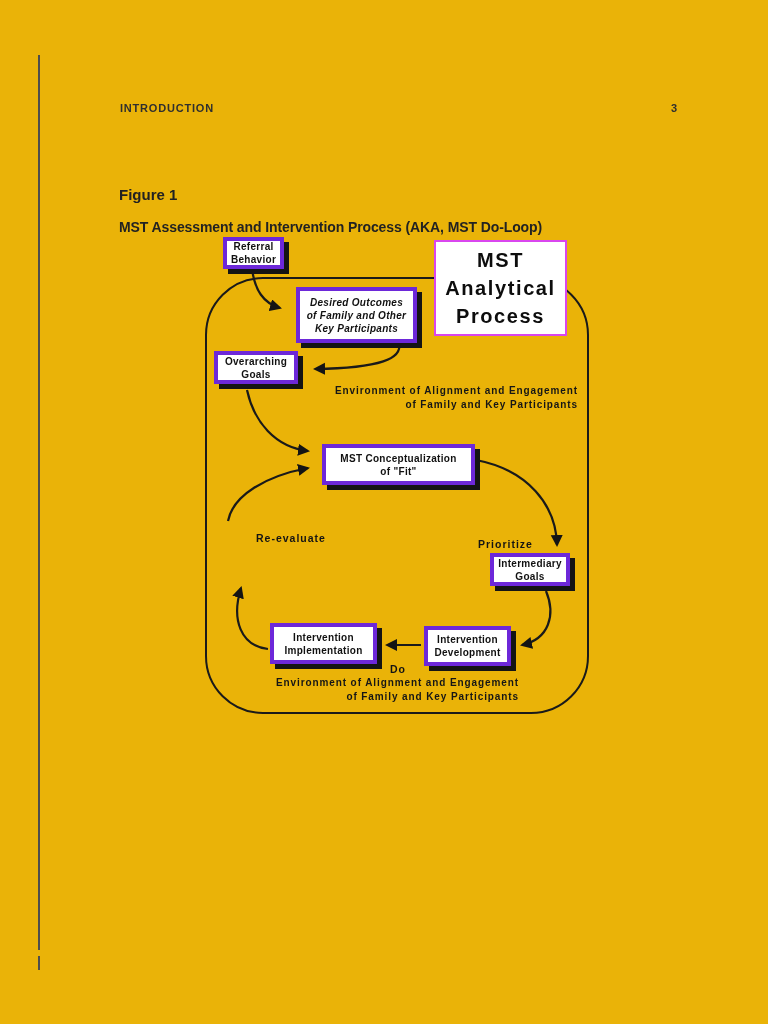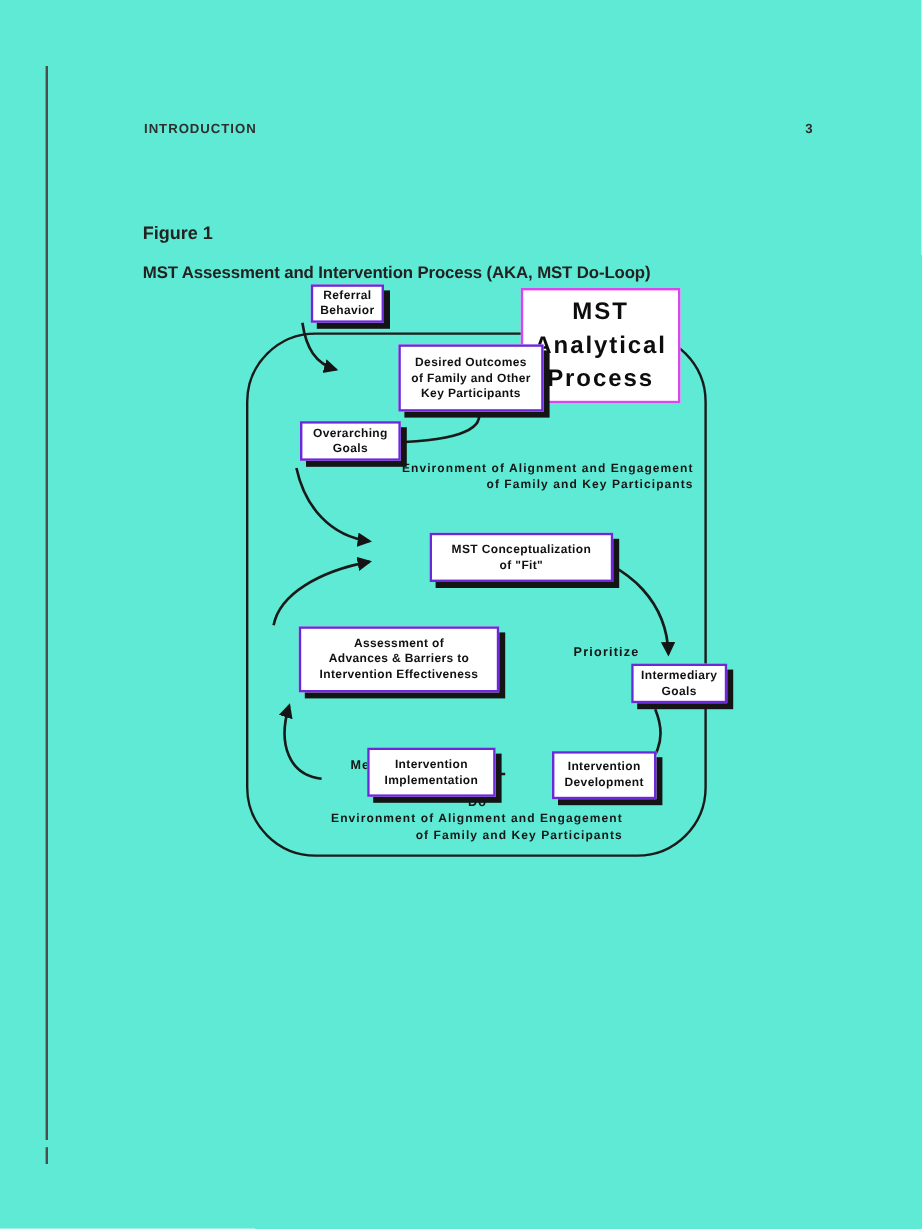--- a/index.html
+++ b/index.html
@@ -1,18 +1,18 @@
 <!DOCTYPE html>
 <html><head>
 <meta charset="utf-8">
 <style>
   * { margin:0; padding:0; box-sizing:border-box; }
   html,body { width:768px; height:1024px; background:#fff; overflow:hidden; }
   .page {
-    position:relative; width:768px; height:1024px; background:#5eead4;
+    position:relative; width:768px; height:1024px; background:#eab308;
     font-family:"Liberation Sans", sans-serif; color:#1c1c1c;
   }
   .scan-line { position:absolute; left:38px; width:1.5px; background:#4d4d4d; }
   .scan-line.seg1 { top:55px; height:895px; }
   .scan-line.seg2 { top:956px; height:14px; }
 
   .running-header {
     position:absolute; top:102px; left:120px; right:90px;
     display:flex; justify-content:space-between;
     font-size:11px; font-weight:bold; letter-spacing:0.8px; color:#2f2f2f;
@@ -29,27 +29,27 @@
   .diagram { position:absolute; inset:0; }
 
   .loop-boundary {
     position:absolute; left:205px; top:277px; width:384px; height:437px;
     border:2.5px solid #1a1a1a; border-radius:58px; z-index:1; background:transparent;
   }
   svg.arrows { position:absolute; left:0; top:0; z-index:2; pointer-events:none; }
 
   .node {
     position:absolute; z-index:3; background:#fff;
-    border:2px solid #6d28d9; box-shadow:5px 5px 0 #141414;
+    border:4px solid #6d28d9; box-shadow:5px 5px 0 #141414;
     display:flex; align-items:center; justify-content:center;
     text-align:center; font-weight:bold; font-size:10px;
-    letter-spacing:0.3px; line-height:1.3; white-space:pre-line; color:#111;margin-left:36px;
+    letter-spacing:0.3px; line-height:1.3; white-space:pre-line; color:#111;
   }
   .node.referral       { left:223px; top:237px; width:61px;  height:32px; }
-  .node.desired        { left:296px; top:287px; width:121px; height:56px; }
+  .node.desired        { left:296px; top:287px; width:121px; height:56px;font-style:italic; }
   .node.overarching    { left:214px; top:351px; width:84px;  height:33px; }
   .node.conceptual     { left:322px; top:444px; width:153px; height:41px; }
   .node.assessment     { left:213px; top:522px; width:167px; height:55px; }
   .node.intermediary   { left:490px; top:553px; width:80px;  height:33px; }
   .node.implementation { left:270px; top:623px; width:107px; height:41px; }
   .node.development    { left:424px; top:626px; width:87px;  height:40px; }
 
   .analytical {
     position:absolute; z-index:3; left:434px; top:240px; width:133px; height:96px;
     background:#fff; border:2px solid #d946ef;
@@ -129,23 +129,20 @@
     <div class="env-label top">Environment of Alignment and Engagement
 of Family and Key Participants</div>
 
     <div class="node conceptual">MST Conceptualization
 of "Fit"</div>
 
     <div class="arrow-label reevaluate">Re-evaluate</div>
 
     <div class="arrow-label prioritize">Prioritize</div>
 
-    <div class="node assessment">Assessment of
-Advances &amp; Barriers to
-Intervention Effectiveness</div>
 
     <div class="node intermediary">Intermediary
 Goals</div>
 
     <div class="arrow-label measure">Measure</div>
 
     <div class="node implementation">Intervention
 Implementation</div>
 
     <div class="arrow-label do">Do</div>

